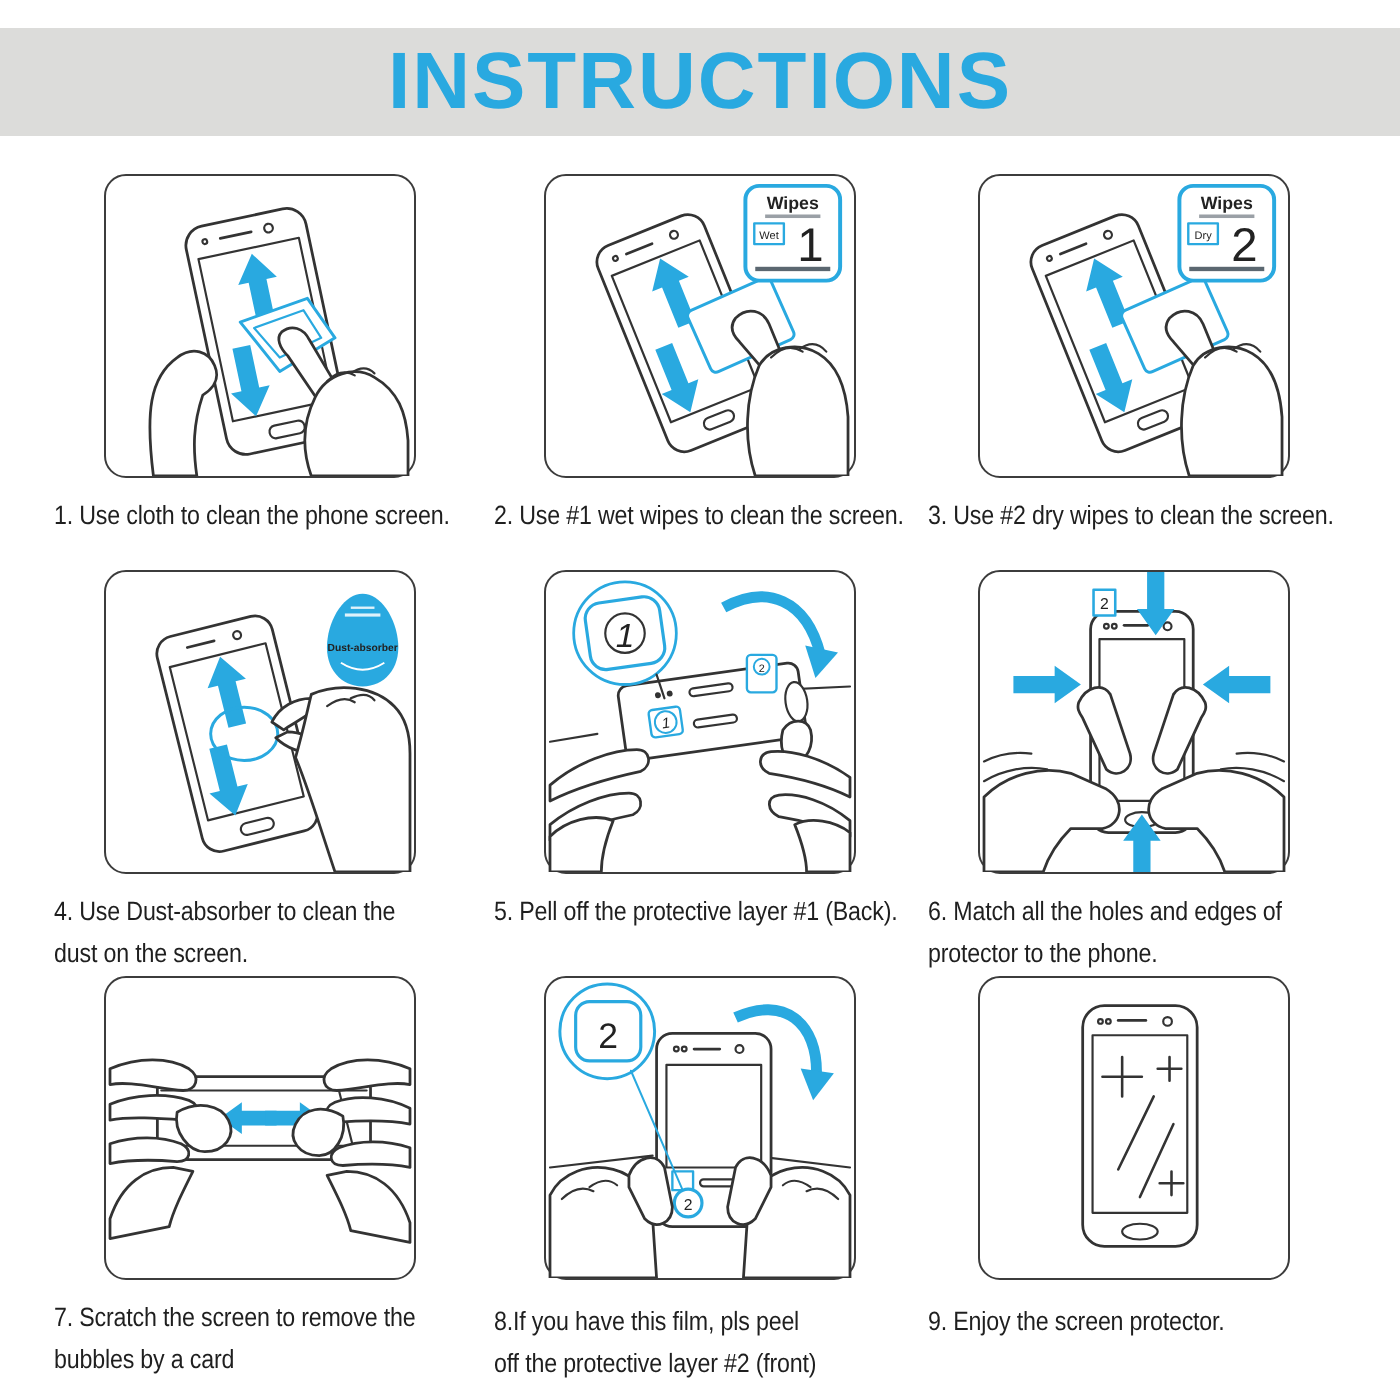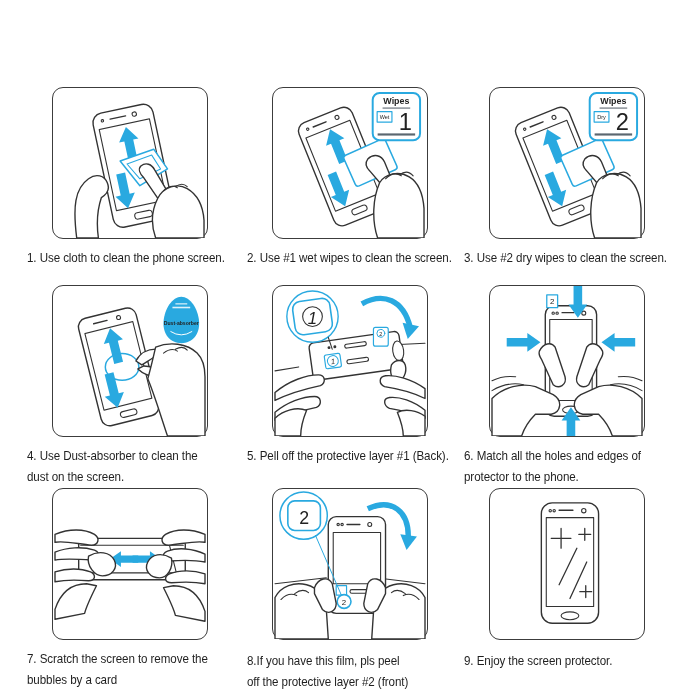--- a/index.html
+++ b/index.html
@@ -34,20 +34,23 @@
 
 <div id="page">
 
   <svg width="0" height="0" style="position:absolute" aria-hidden="true">
     <defs>
       <polygon id="arrowUp" points="0,-18 10,-4 4.6,-4 4.6,18 -4.6,18 -4.6,-4 -10,-4"></polygon>
       <polygon id="aHead" points="0,12 -8.5,-3 8.5,-3"></polygon>
     </defs>
   </svg>
 
+  <div class="banner">
+    <h1>INSTRUCTIONS</h1>
+  </div>
 
   <div class="panel" style="left:52px;top:87px">
     <svg viewBox="0 0 156 152">
       <g transform="rotate(-12 80 78)">
         <rect class="lnf" x="50" y="20" width="62" height="118" rx="10"></rect>
         <rect class="lnf thin" x="55" y="36" width="52" height="84"></rect>
         <line class="ln" x1="68" y1="28" x2="84" y2="28"></line>
         <circle class="ln thin" cx="93" cy="28" r="2.2"></circle>
         <circle class="ln thin" cx="60" cy="28" r="1.2"></circle>
         <rect class="ln thin" x="72" y="126.5" width="18" height="6.5" rx="3"></rect>

